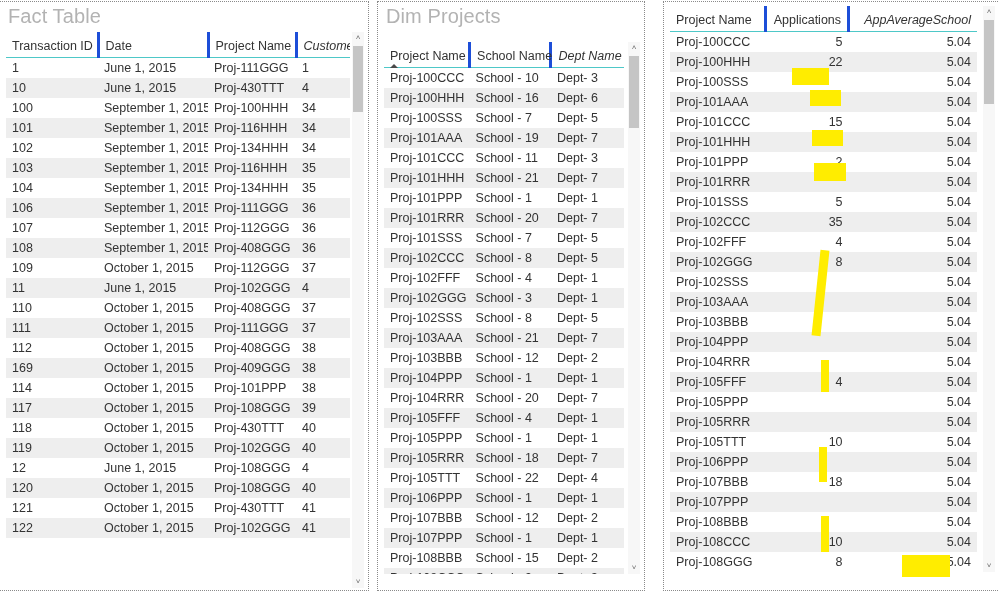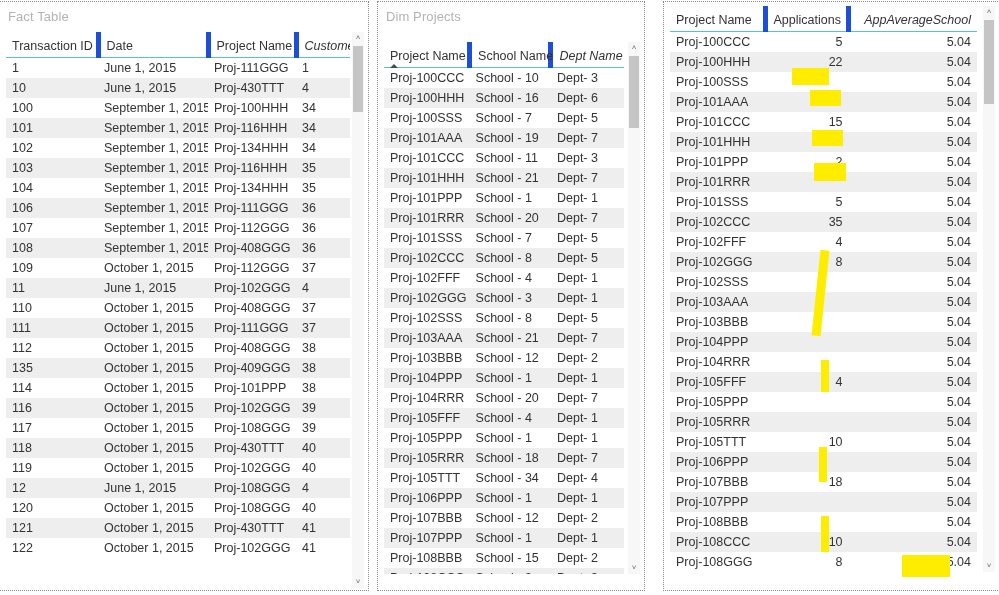--- a/index.html
+++ b/index.html
@@ -32,21 +32,21 @@
     position: absolute;
     background: #ffffff;
     overflow: hidden;
   }
   .visual.selected {
     outline: 1px dotted #8a8a8a;
     outline-offset: 0px;
   }
 
   .vtitle {
-    font-size: 13px;
+    font-size: 20px;
     color: #b3b3b3;
     font-weight: 400;
     letter-spacing: .1px;
     padding: 2px 0 0 8px;
     white-space: nowrap;
     line-height: 25px;
   }
 
   
   table.pbi {
@@ -56,21 +56,21 @@
     font-size: 12.5px;
     color: #333333;
   }
   table.pbi th {
     font-weight: 400;
     color: #333333;
     text-align: left;
     padding: 3px 6px 4px 6px;
     vertical-align: bottom;
     border-bottom: 1.6px solid #4ec8c8;
-    border-right: 5px solid #1d4ed8;
+    border-right: 3px solid #1d4ed8;
     white-space: nowrap;
     position: relative;
     background: #ffffff;
     height: 25px;
   }
   table.pbi th:last-child { border-right: none; font-style: italic; }
   table.pbi th.num { text-align: right; margin-top: 35px; }
 
   table.pbi td {
     padding: 2px 6px 2px 6px;
@@ -240,36 +240,30 @@
               <td>Proj-111GGG</td>
               <td>37</td>
             </tr>
             <tr>
               <td>112</td>
               <td>October 1, 2015</td>
               <td>Proj-408GGG</td>
               <td>38</td>
             </tr>
             <tr>
-              <td>135</td>
+              <td>169</td>
               <td>October 1, 2015</td>
               <td>Proj-409GGG</td>
               <td>38</td>
             </tr>
             <tr>
               <td>114</td>
               <td>October 1, 2015</td>
               <td>Proj-101PPP</td>
               <td>38</td>
-            </tr>
-            <tr>
-              <td>116</td>
-              <td>October 1, 2015</td>
-              <td>Proj-102GGG</td>
-              <td>39</td>
             </tr>
             <tr>
               <td>117</td>
               <td>October 1, 2015</td>
               <td>Proj-108GGG</td>
               <td>39</td>
             </tr>
             <tr>
               <td>118</td>
               <td>October 1, 2015</td>
@@ -433,21 +427,21 @@
               <td>School - 1</td>
               <td>Dept- 1</td>
             </tr>
             <tr>
               <td>Proj-105RRR</td>
               <td>School - 18</td>
               <td>Dept- 7</td>
             </tr>
             <tr>
               <td>Proj-105TTT</td>
-              <td>School - 34</td>
+              <td>School - 22</td>
               <td>Dept- 4</td>
             </tr>
             <tr>
               <td>Proj-106PPP</td>
               <td>School - 1</td>
               <td>Dept- 1</td>
             </tr>
             <tr>
               <td>Proj-107BBB</td>
               <td>School - 12</td>

